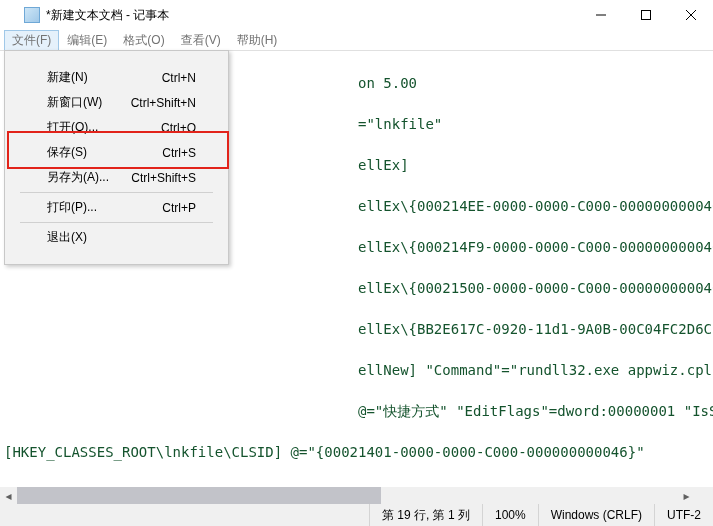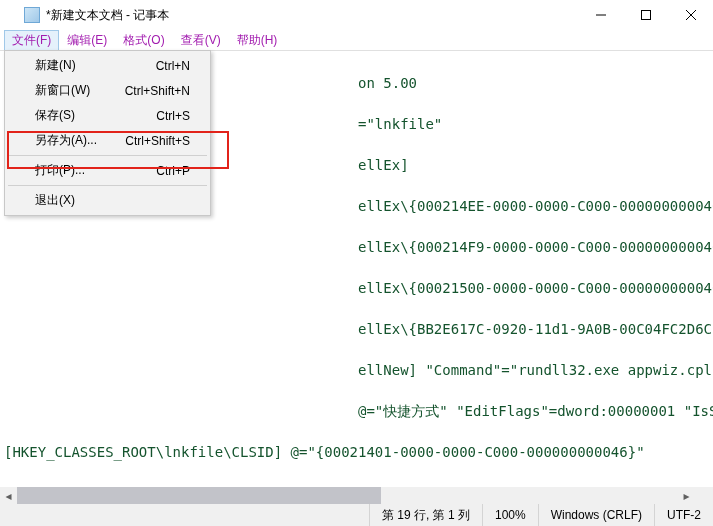--- a/index.html
+++ b/index.html
@@ -4,24 +4,24 @@
 <style>
   * { box-sizing: border-box; margin: 0; padding: 0; }
   body { font-family: "Microsoft YaHei", "Segoe UI", sans-serif; font-size: 12px; background: #fff; width: 713px; height: 526px; overflow: hidden; position: relative; }
   .titlebar { height: 30px; display: flex; align-items: center; padding-left: 24px; background: #fff; }
   .titlebar .icon { width: 16px; height: 16px; background: linear-gradient(135deg,#cde6f7,#a0c8e8); border: 1px solid #6fa8d6; margin-right: 6px; }
   .titlebar .title { flex: 1; font-size: 12px; color: #000; }
   .winbtns { display: flex; }
   .winbtn { width: 45px; height: 30px; display: flex; align-items: center; justify-content: center; color: #000; }
   .winbtn svg { width: 10px; height: 10px; stroke: #000; stroke-width: 1; fill: none; }
   .menubar { height: 20px; display: flex; align-items: center; padding-left: 4px; background: #fff; font-size: 12px; }
-  .menubar .menuitem { padding: 2px 8px; color: #a21caf; }
+  .menubar .menuitem { padding: 2px 8px; color: #737373; }
   .menubar .menuitem.active { background: #e5f1fb; border: 1px solid #a0c8e8; padding: 1px 7px; }
   .divider { height: 1px; background: #e0e0e0; }
-  .dropdown { position: absolute; left: 4px; top: 50px; width: 207px; background: #f2f2f2; border: 1px solid #c8c8c8; box-shadow: 2px 2px 4px rgba(0,0,0,0.2); z-index: 10; padding: 2px; }
+  .dropdown { position: absolute; left: 4px; top: 50px; width: 225px; background: #f2f2f2; border: 1px solid #c8c8c8; box-shadow: 2px 2px 4px rgba(0,0,0,0.2); z-index: 10; padding: 14px; }
   .dropdown .dditem { display: flex; justify-content: space-between; align-items: center; padding: 4px 18px 4px 28px; font-size: 12px; color: #000; }
   .dropdown .sep { height: 1px; background: #d0d0d0; margin: 2px 1px; }
   .highlight-box { position: absolute; left: 7px; top: 131px; width: 222px; height: 38px; border: 2px solid #e2231a; z-index: 20; pointer-events: none; }
   .content { position: absolute; left: 4px; top: 52px; right: 0; bottom: 40px; font-family: Consolas, "Microsoft YaHei", monospace; font-size: 14px; line-height: 20.5px; white-space: pre; overflow: hidden; color: #14532d; }
   .content .line { height: 20.5px; }
   .scroll-h { position: absolute; left: 0; right: 18px; bottom: 22px; height: 17px; background: #f0f0f0; display: flex; align-items: center; }
   .scroll-h .arrow { width: 17px; height: 17px; display: flex; align-items: center; justify-content: center; color: #606060; }
   .scroll-h .track { flex: 1; height: 17px; position: relative; }
   .scroll-h .thumb { position: absolute; left: 0; width: 55%; height: 17px; background: #c2c3c9; }
   .scroll-corner { position: absolute; right: 0; bottom: 22px; width: 18px; height: 17px; background: #f0f0f0; }
@@ -89,20 +89,24 @@
 <div class="dropdown">
   <div class="dditem">
       <span>新建(N)</span>
       <span>Ctrl+N</span>
     </div>
   <div class="dditem">
       <span>新窗口(W)</span>
       <span>Ctrl+Shift+N</span>
     </div>
   <div class="dditem">
+      <span>打开(O)...</span>
+      <span>Ctrl+O</span>
+    </div>
+  <div class="dditem">
       <span>保存(S)</span>
       <span>Ctrl+S</span>
     </div>
   <div class="dditem">
       <span>另存为(A)...</span>
       <span>Ctrl+Shift+S</span>
     </div>
   <div class="sep"></div>
   <div class="dditem">
       <span>打印(P)...</span>

